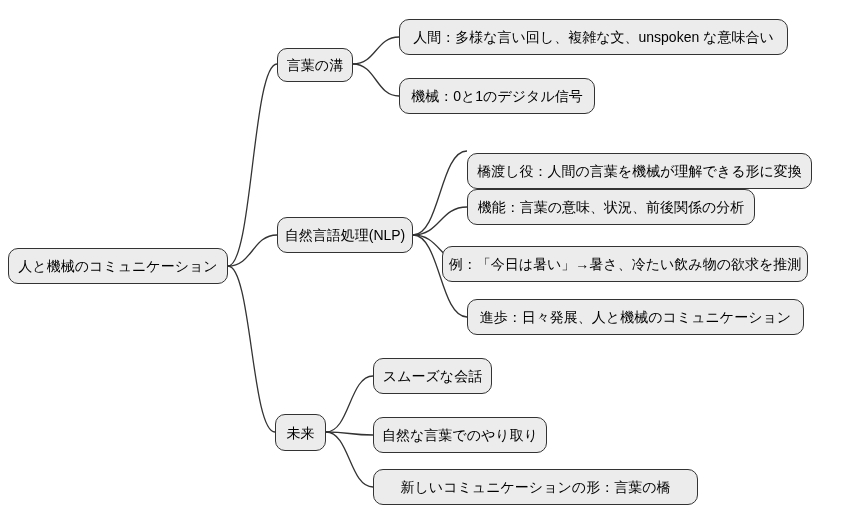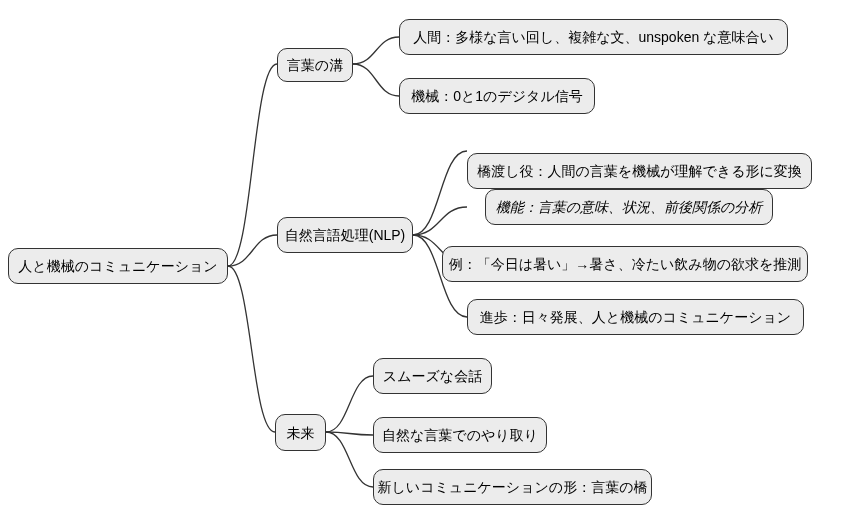--- a/index.html
+++ b/index.html
@@ -53,27 +53,27 @@
   <div class="node" style="left:277px;top:48px;width:76px;height:33px;">言葉の溝</div>
 
   <div class="node" style="left:399px;top:19px;width:389px;height:36px;">人間：多様な言い回し、複雑な文、unspoken な意味合い</div>
 
   <div class="node" style="left:399px;top:78px;width:196px;height:36px;">機械：0と1のデジタル信号</div>
 
   <div class="node" style="left:277px;top:217px;width:136px;height:36px;">自然言語処理(NLP)</div>
 
   <div class="node" style="left:467px;top:133px;width:345px;height:36px;margin-top:20px;">橋渡し役：人間の言葉を機械が理解できる形に変換</div>
 
-  <div class="node" style="left:485px;top:189px;width:288px;height:36px;font-style:italic;">機能：言葉の意味、状況、前後関係の分析</div>
+  <div class="node" style="left:467px;top:189px;width:288px;height:36px;">機能：言葉の意味、状況、前後関係の分析</div>
 
   <div class="node" style="left:442px;top:246px;width:366px;height:36px;">例：「今日は暑い」→暑さ、冷たい飲み物の欲求を推測</div>
 
   <div class="node" style="left:467px;top:299px;width:337px;height:36px;">進歩：日々発展、人と機械のコミュニケーション</div>
 
   <div class="node" style="left:275px;top:414px;width:51px;height:37px;">未来</div>
 
   <div class="node" style="left:373px;top:358px;width:119px;height:36px;">スムーズな会話</div>
 
   <div class="node" style="left:373px;top:417px;width:174px;height:36px;">自然な言葉でのやり取り</div>
 
-  <div class="node" style="left:373px;top:469px;width:279px;height:36px;">新しいコミュニケーションの形：言葉の橋</div>
+  <div class="node" style="left:373px;top:469px;width:325px;height:36px;">新しいコミュニケーションの形：言葉の橋</div>
 
 </div>
 
 </body></html>

